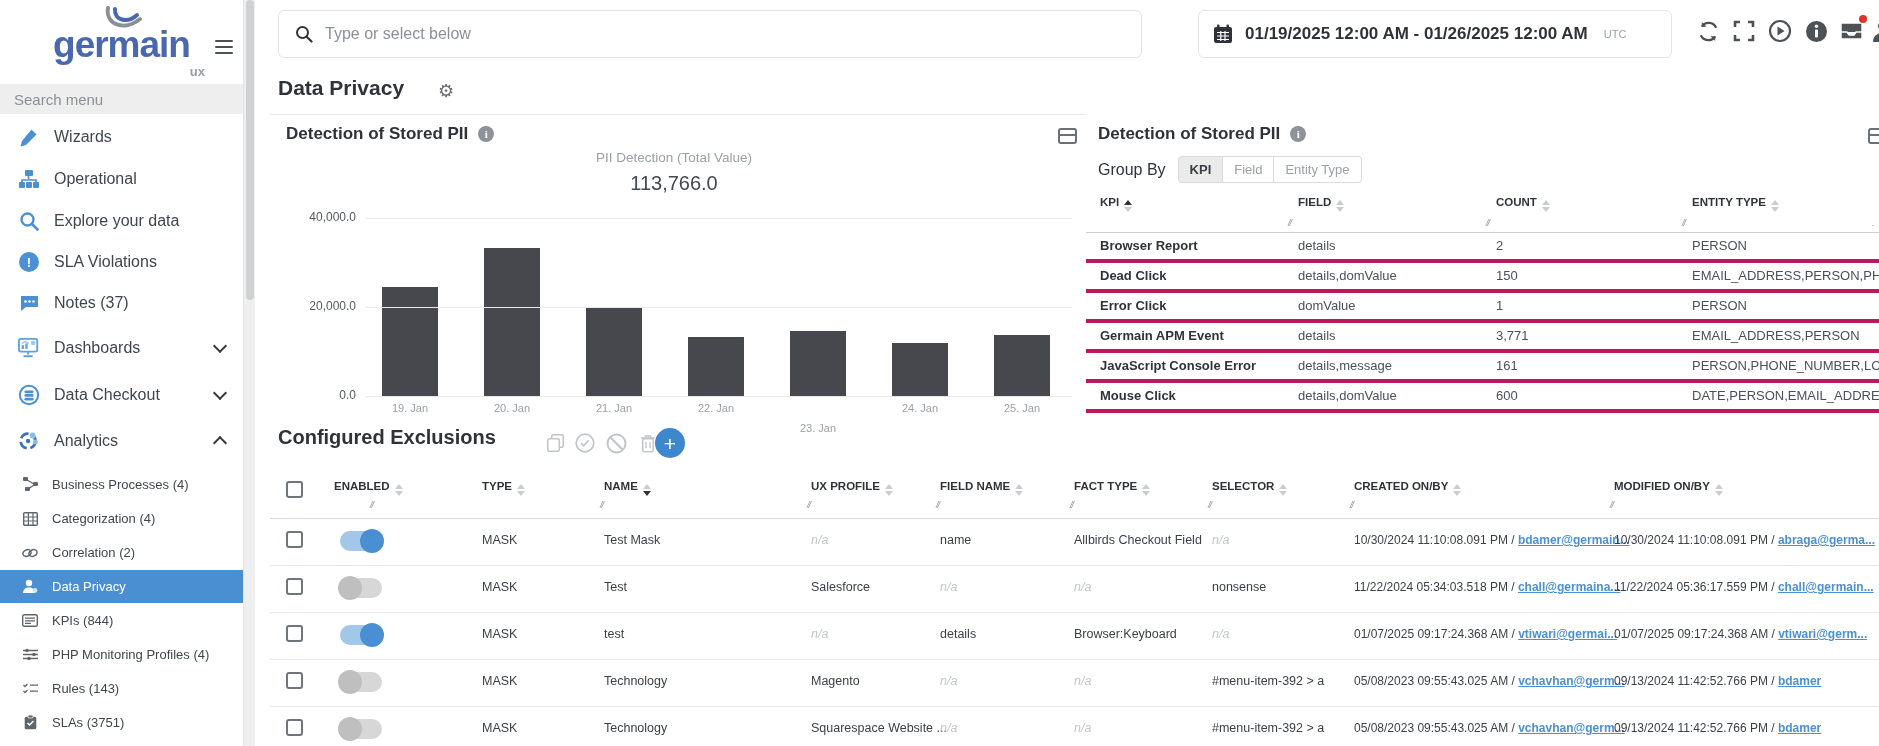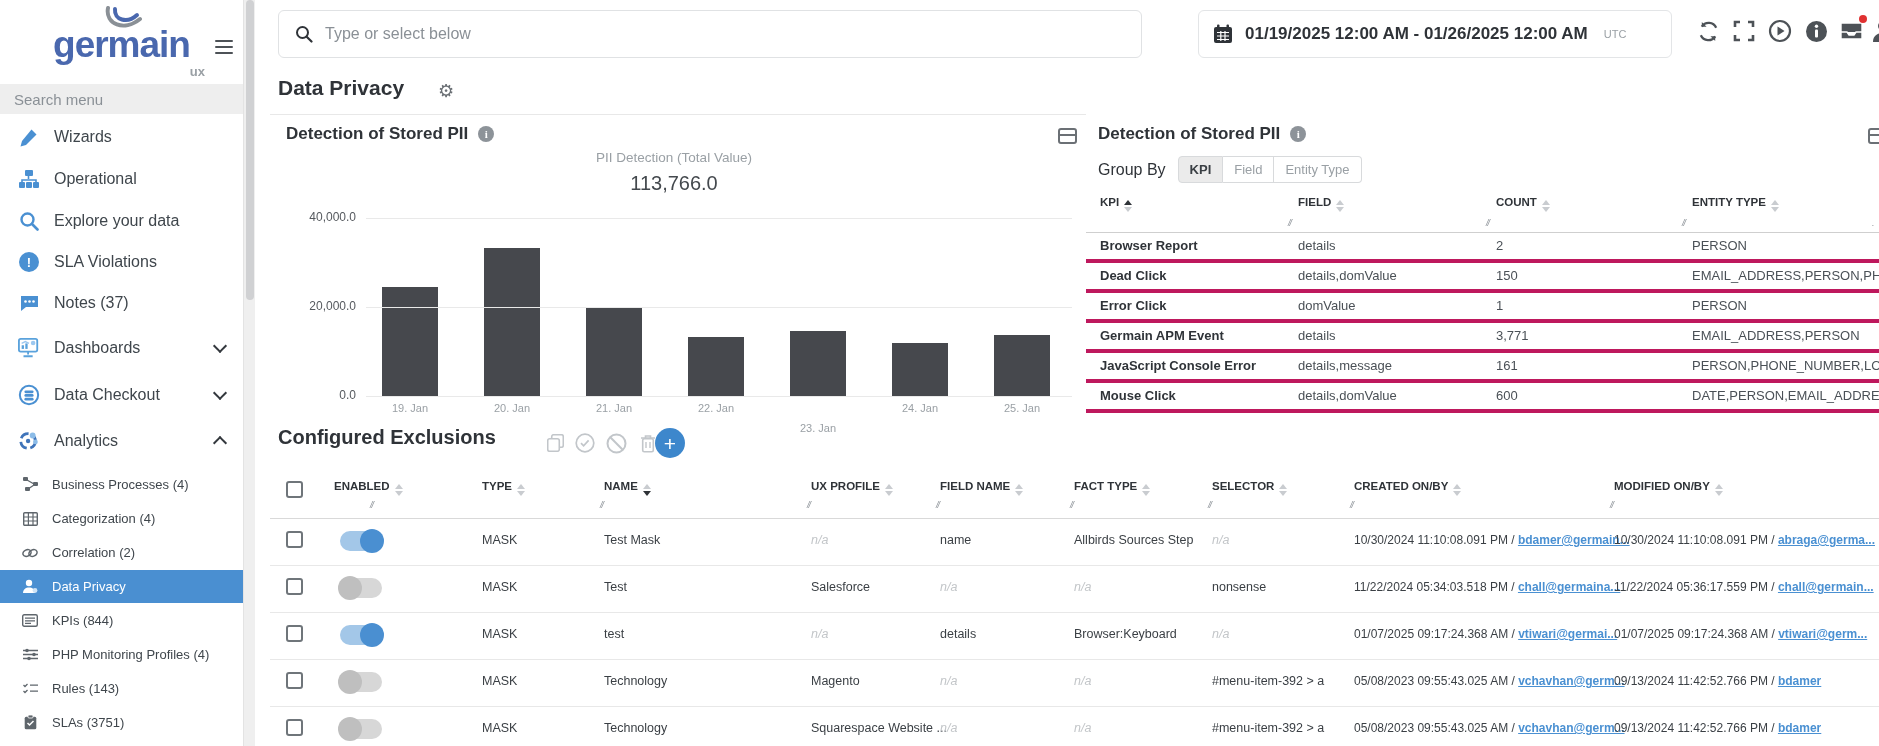--- a/index.html
+++ b/index.html
@@ -567,21 +567,21 @@
 
   <div class="exc-row" style="top:518px">
     <span class="cb" style="left:16px"></span>
     <div class="tog on" style="left:70px">
         <div class="knob"></div>
       </div>
     <span class="cell val" style="left:212px">MASK</span>
     <span class="cell val" style="left:334px">Test Mask</span>
     <span class="cell val na" style="left:541px">n/a</span>
     <span class="cell val" style="left:670px">name</span>
-    <span class="cell val" style="left:804px">Allbirds Sources Step</span>
+    <span class="cell val" style="left:804px">Allbirds Checkout Field</span>
     <span class="cell val na" style="left:942px">n/a</span>
     <span class="cell datecell" style="left:1084px"><span>10/30/2024 11:10:08.091 PM /</span> <a class="lnk">bdamer@germain...</a></span>
     <span class="cell datecell" style="left:1344px"><span>10/30/2024 11:10:08.091 PM /</span> <a class="lnk">abraga@germa...</a></span>
   </div>
   <div class="exc-row-line" style="top:565px"></div>
 
   <div class="exc-row" style="top:565px">
     <span class="cb" style="left:16px"></span>
     <div class="tog off" style="left:70px">
         <div class="knob"></div>

